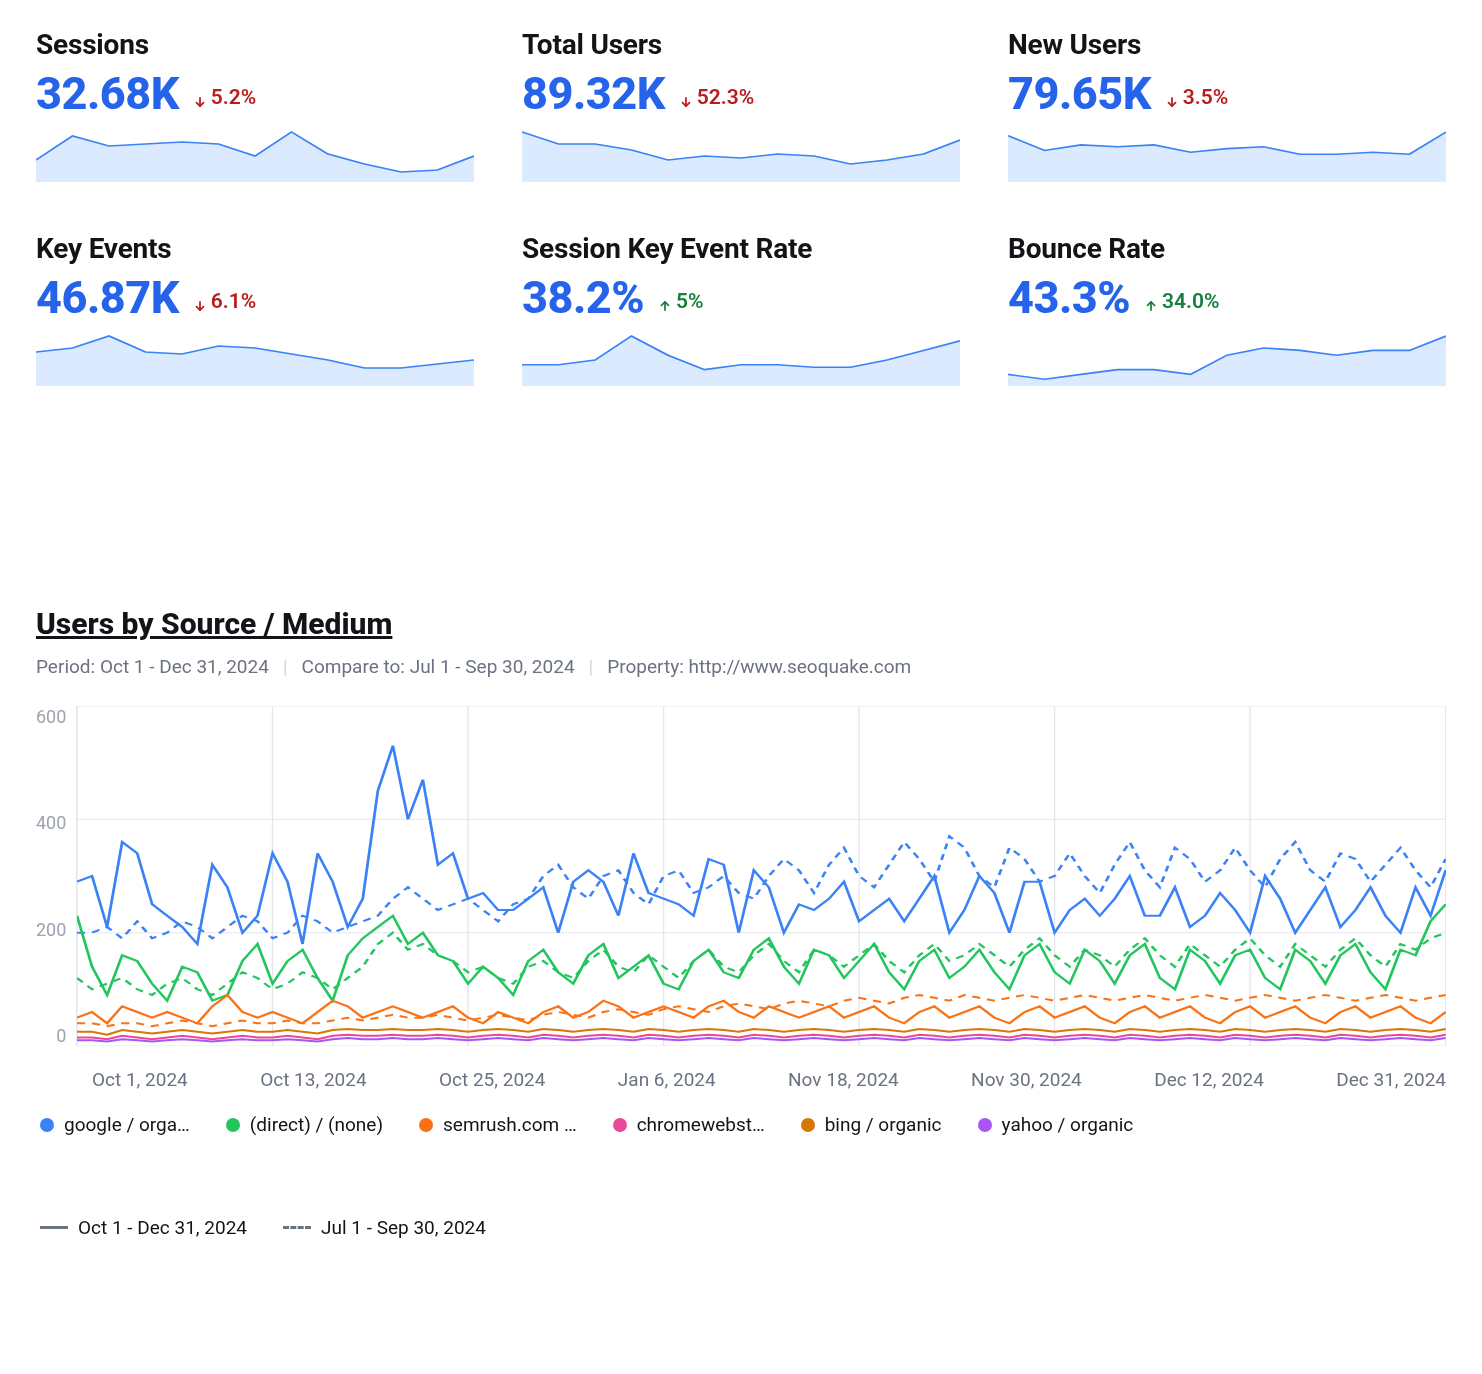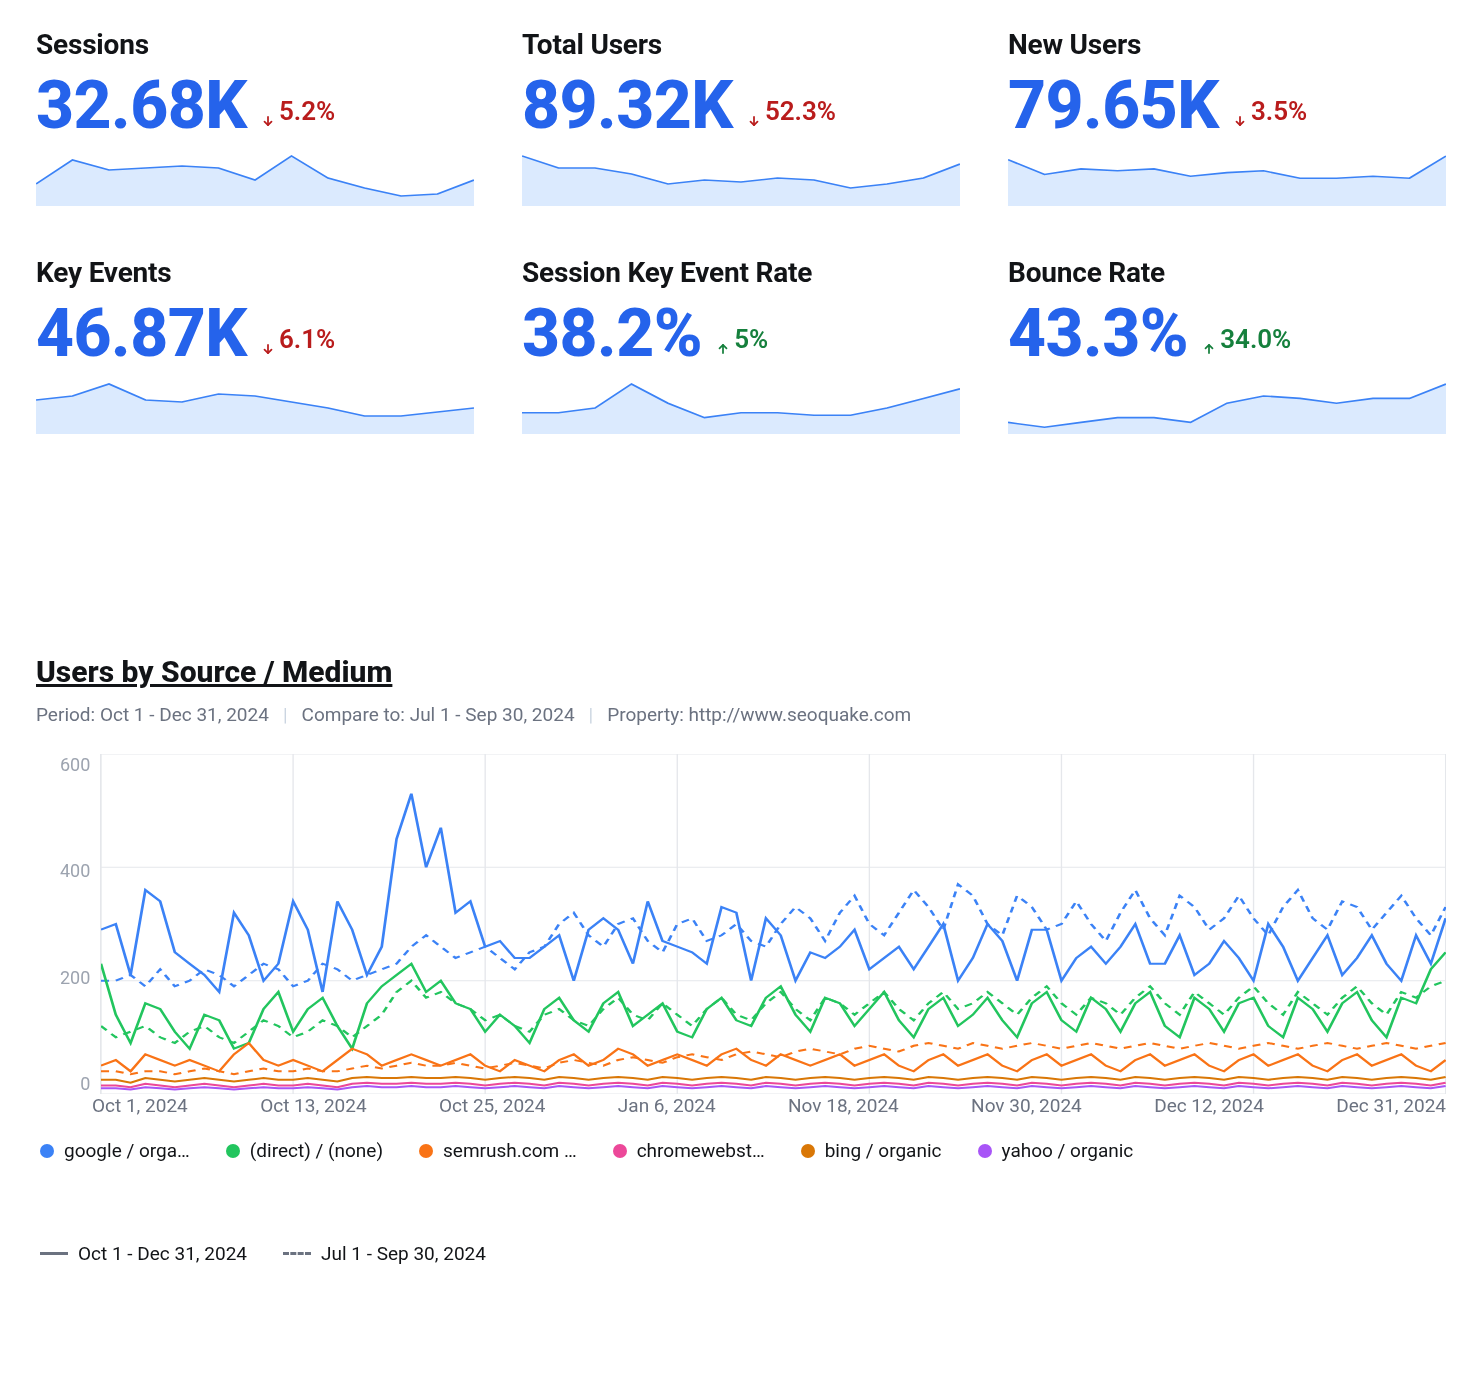--- a/index.html
+++ b/index.html
@@ -12,39 +12,39 @@
     --down:#b91c1c;
     --grid:#e5e7eb;
     --axis:#9ca3af;
     font-family:-apple-system,BlinkMacSystemFont,"Segoe UI",Roboto,Helvetica,Arial,sans-serif;
   }
   html,body{margin:0;padding:0;background:#fff;color:var(--text);}
   body{width:1482px;height:1374px;box-sizing:border-box;padding:28px 36px;}
   .cards{display:grid;grid-template-columns:repeat(3,1fr);column-gap:48px;row-gap:50px;}
   .card .title{font-size:28px;font-weight:700;letter-spacing:-.2px;margin:0 0 6px 0;}
   .card .value-row{display:flex;align-items:baseline;gap:14px;}
-  .card .value{font-size:66px;font-weight:800;color:var(--blue);letter-spacing:-.5px;}
-  .delta{display:inline-flex;align-items:center;gap:4px;font-size:26px;font-weight:600;}
+  .card .value{font-size:45px;font-weight:800;color:var(--blue);letter-spacing:-.5px;}
+  .delta{display:inline-flex;align-items:center;gap:4px;font-size:21px;font-weight:600;}
   .delta.up{color:var(--up);}
   .delta.down{color:var(--down);}
   .delta .arrow{display:inline-block;width:14px;height:14px;}
   .delta.up .arrow svg{stroke:var(--up);}
   .delta.down .arrow svg{stroke:var(--down);}
   .spark{margin-top:10px;height:52px;width:100%;}
   .spark svg{width:100%;height:100%;display:block;}
   .main-chart-section{margin-top:220px;}
   .main-title{font-size:30px;font-weight:800;margin:0 0 14px 0;text-decoration:underline;}
   .meta-row{font-size:19px;color:var(--muted);display:flex;gap:14px;align-items:center;margin-bottom:28px;}
   .meta-sep{color:#cbd5e1;}
-  .chart-wrap{position:relative;height:340px;margin-left:24px;display:flex;}
+  .chart-wrap{position:relative;height:340px;margin-left:0;display:flex;}
   .y-axis{display:flex;flex-direction:column;justify-content:space-between;padding-right:10px;align-items:flex-end;height:100%;font-size:18px;color:var(--axis);}
   .plot{position:relative;flex:1;border-left:1px solid var(--grid);}
   .plot svg{width:100%;height:100%;display:block;}
   .grid-line{stroke:var(--grid);stroke-width:1;}
-  .x-ticks{display:flex;justify-content:space-between;margin-left:56px;font-size:19px;color:var(--muted);}
+  .x-ticks{display:flex;justify-content:space-between;margin-top:22px;margin-left:56px;font-size:19px;color:var(--muted);}
   .legend{margin-top:22px;margin-left:4px;display:flex;flex-wrap:wrap;gap:40px 36px;align-items:center;font-size:19px;color:var(--text);}
   .legend-item{display:inline-flex;align-items:center;gap:10px;}
   .swatch{width:14px;height:14px;border-radius:50%;display:inline-block;}
   .line-sample{width:28px;height:0;border-top:3px solid #6b7280;display:inline-block;}
   .line-sample.dashed{border-top-style:dashed;}
 </style>
 </head>
 <body>
 
 <div class="cards" id="cards-root">

